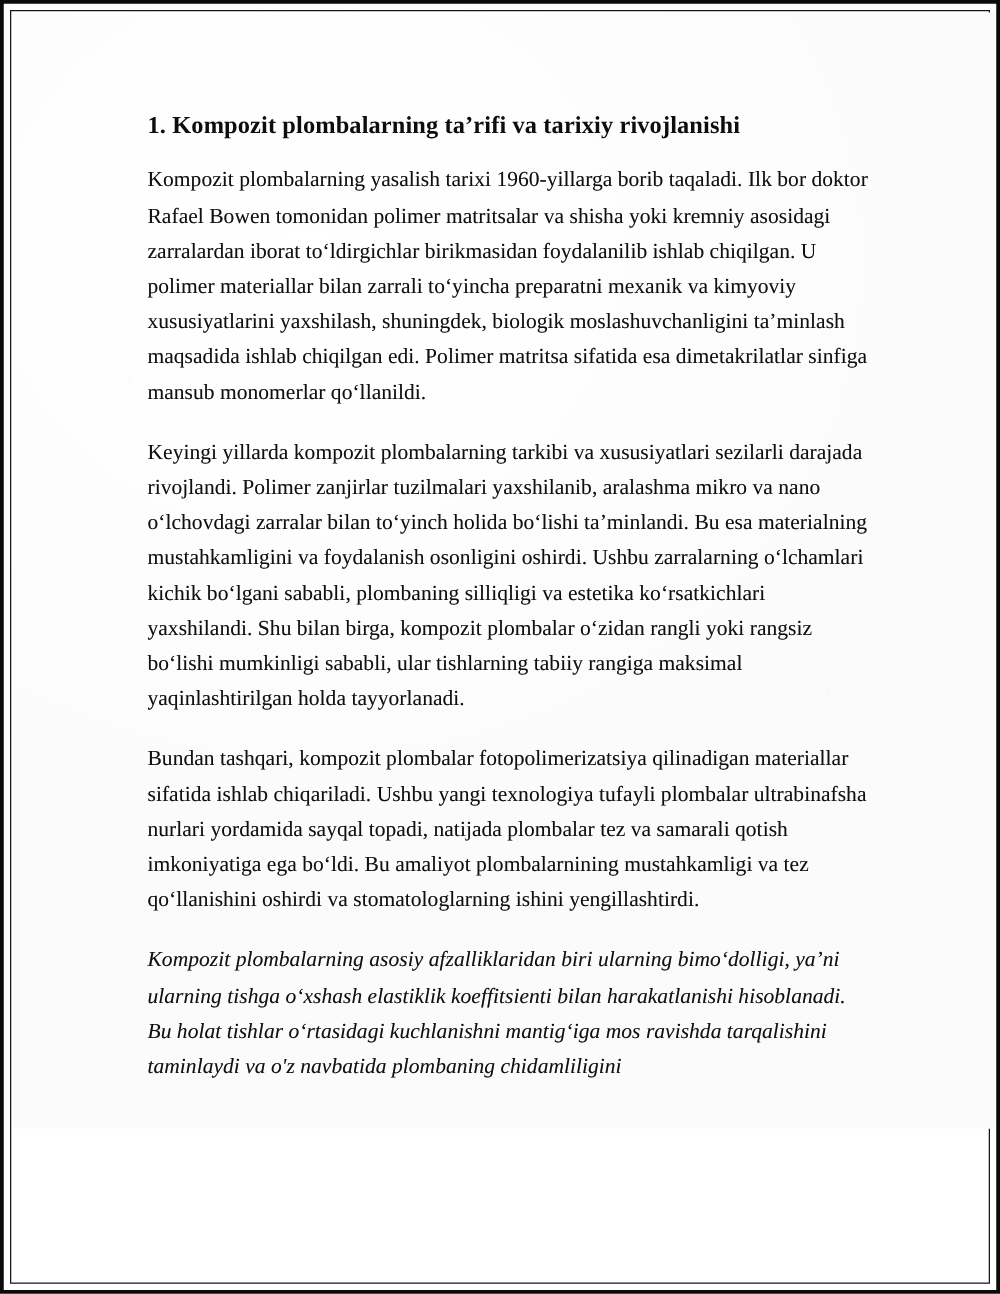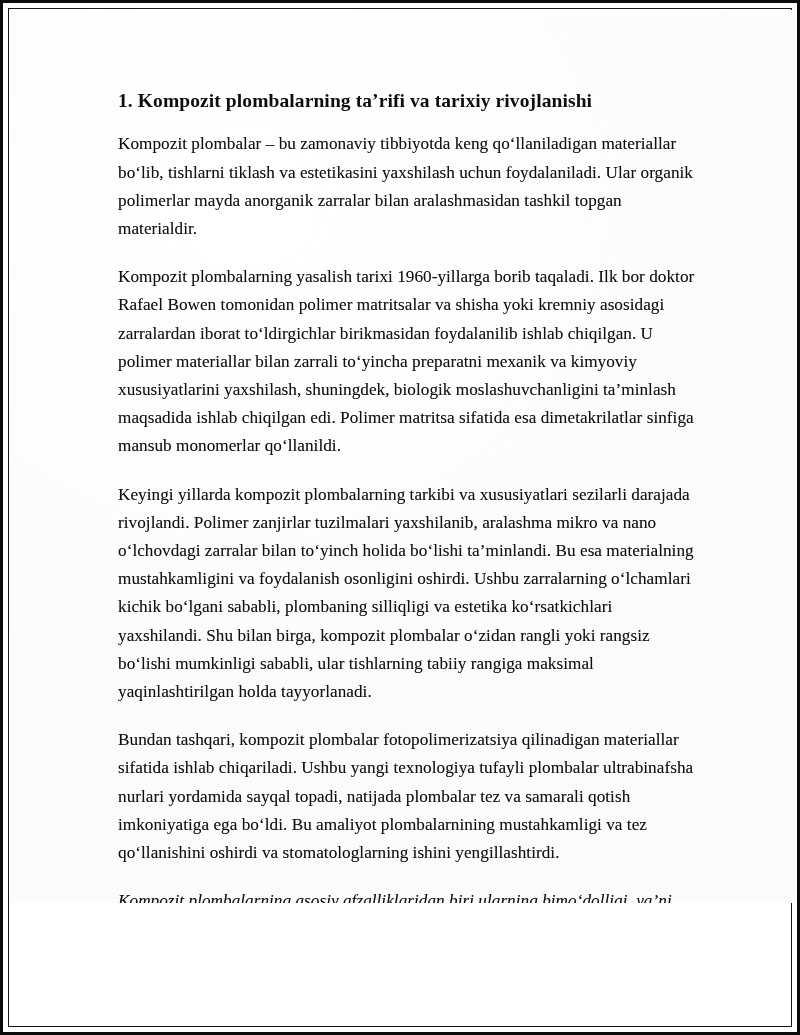--- a/index.html
+++ b/index.html
@@ -95,21 +95,20 @@
 <body>
 
 <div id="page-frame">
   <div id="page-inner-rule"></div>
 
   <div id="paper">
     <div id="content">
 
       <h1 class="doc-heading">1. Kompozit plombalarning ta’rifi va tarixiy rivojlanishi</h1>
 
-      <p class="doc-paragraph">Kompozit plombalar – bu zamonaviy tibbiyotda keng qoʻllaniladigan materiallar boʻlib, tishlarni tiklash va estetikasini yaxshilash uchun foydalaniladi. Ular organik polimerlar mayda anorganik zarralar bilan aralashmasidan tashkil topgan materialdir.</p>
 
       <p class="doc-paragraph">Kompozit plombalarning yasalish tarixi 1960-yillarga borib taqaladi. Ilk bor doktor Rafael Bowen tomonidan polimer matritsalar va shisha yoki kremniy asosidagi zarralardan iborat toʻldirgichlar birikmasidan foydalanilib ishlab chiqilgan. U polimer materiallar bilan zarrali toʻyincha preparatni mexanik va kimyoviy xususiyatlarini yaxshilash, shuningdek, biologik moslashuvchanligini ta’minlash maqsadida ishlab chiqilgan edi. Polimer matritsa sifatida esa dimetakrilatlar sinfiga mansub monomerlar qoʻllanildi.</p>
 
       <p class="doc-paragraph">Keyingi yillarda kompozit plombalarning tarkibi va xususiyatlari sezilarli darajada rivojlandi. Polimer zanjirlar tuzilmalari yaxshilanib, aralashma mikro va nano oʻlchovdagi zarralar bilan toʻyinch holida boʻlishi ta’minlandi. Bu esa materialning mustahkamligini va foydalanish osonligini oshirdi. Ushbu zarralarning oʻlchamlari kichik boʻlgani sababli, plombaning silliqligi va estetika koʻrsatkichlari yaxshilandi. Shu bilan birga, kompozit plombalar oʻzidan rangli yoki rangsiz boʻlishi mumkinligi sababli, ular tishlarning tabiiy rangiga maksimal yaqinlashtirilgan holda tayyorlanadi.</p>
 
       <p class="doc-paragraph">Bundan tashqari, kompozit plombalar fotopolimerizatsiya qilinadigan materiallar sifatida ishlab chiqariladi. Ushbu yangi texnologiya tufayli plombalar ultrabinafsha nurlari yordamida sayqal topadi, natijada plombalar tez va samarali qotish imkoniyatiga ega boʻldi. Bu amaliyot plombalarnining mustahkamligi va tez qoʻllanishini oshirdi va stomatologlarning ishini yengillashtirdi.</p>
 
       <p class="doc-paragraph">Kompozit plombalarning asosiy afzalliklaridan biri ularning bimoʻdolligi, ya’ni ularning tishga oʻxshash elastiklik koeffitsienti bilan harakatlanishi hisoblanadi. Bu holat tishlar oʻrtasidagi kuchlanishni mantigʻiga mos ravishda tarqalishini taminlaydi va o'z navbatida plombaning chidamliligini</p>
 
     </div>

